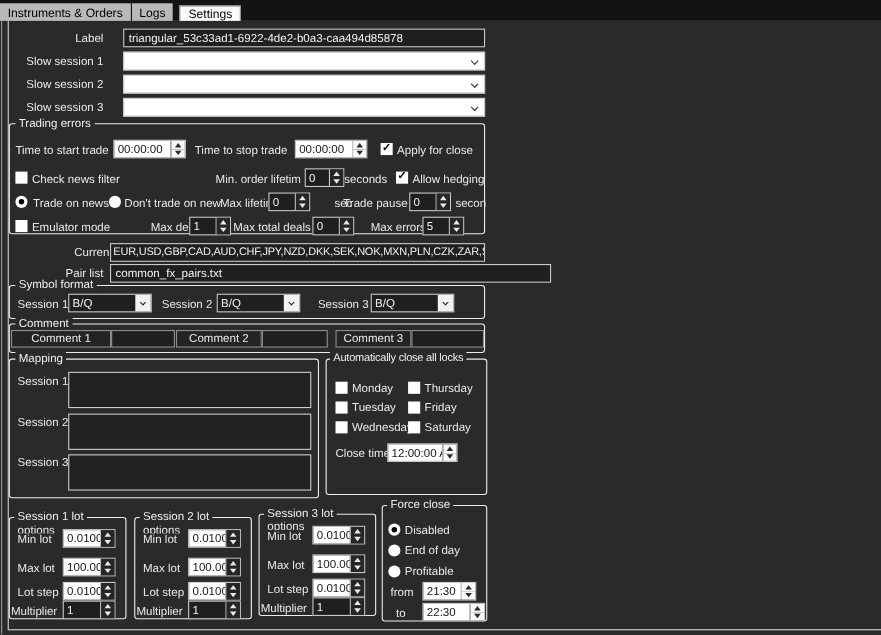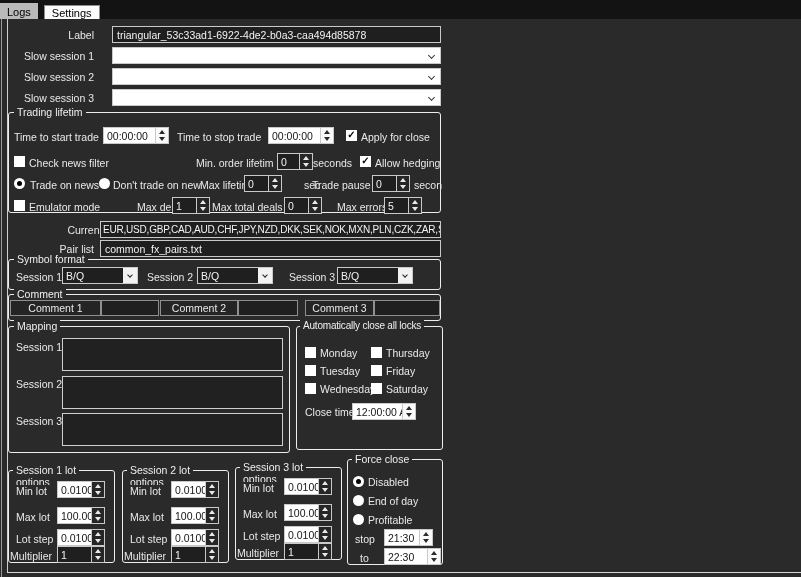--- a/index.html
+++ b/index.html
@@ -46,20 +46,21 @@
   
   .ta{position:absolute;background:#212121;border:1px solid #cfcfcf}
   .cell{position:absolute;height:16px;border:1px solid #8f8f8f;display:flex;align-items:center;justify-content:center;color:#e9e9e9;background:#242424}
   .cell.inp{background:#1f1f1f}
   .clip2{height:9px;overflow:hidden}
 </style>
 </head>
 <body>
 
 <div class="tabstrip">
+  <div class="tab">Instruments &amp; Orders</div>
   <div class="tab">Logs</div>
   <div class="tab on">Settings</div>
 </div>
 <div class="hline" style="left:0;top:18px;width:801px"></div>
 <div class="vline" style="left:1px;top:18px;height:559px;background:#9a9a9a"></div>
 <div class="vline" style="left:7px;top:19px;height:553px"></div>
 <div class="hline" style="left:7px;top:572px;width:794px"></div>
 
 <div class="lbl lbl-r" style="left:0;top:29px;width:94px">Label</div>
 <div class="tb dark" style="left:112px;top:26px;width:329px">triangular_53c33ad1-6922-4de2-b0a3-caa494d85878</div>
@@ -73,21 +74,21 @@
 <div class="combo-white" style="left:112px;top:68px;width:329px">
     <i class="chev"></i>
   </div>
 
 <div class="lbl lbl-r" style="left:0;top:92px;width:94px">Slow session 3</div>
 <div class="combo-white" style="left:112px;top:89px;width:329px">
     <i class="chev"></i>
   </div>
 
 <div class="grp" style="left:8px;top:112px;width:433px;height:101px"></div>
-<div class="ttl" style="left:14px;top:106px">Trading lifetim</div>
+<div class="ttl" style="left:14px;top:106px">Trading errors</div>
 
 <div class="lbl" style="left:14px;top:131px">Time to start trade</div>
 <div class="spin white" style="left:103px;top:127px;width:66px">
   <span class="val">00:00:00</span>
   <span class="sbs light">
       <i class="up"></i>
       <i class="dn"></i>
     </span>
 </div>
 <div class="lbl" style="left:177px;top:131px">Time to stop trade</div>
@@ -161,21 +162,21 @@
   <span class="val">5</span>
   <span class="sbs">
       <i class="up"></i>
       <i class="dn"></i>
     </span>
 </div>
 
 <div class="lbl lbl-r" style="left:16px;top:224px;width:94px">Currency</div>
 <div class="tb dark" style="left:100px;top:221px;width:341px;font-size:10px;letter-spacing:-0.2px;padding:0 2px">EUR,USD,GBP,CAD,AUD,CHF,JPY,NZD,DKK,SEK,NOK,MXN,PLN,CZK,ZAR,SGD,HKD,TRY</div>
 <div class="lbl lbl-r" style="left:0;top:243px;width:94px">Pair list</div>
-<div class="tb dark" style="left:100px;top:240px;width:341px">common_fx_pairs.txt</div>
+<div class="tb dark" style="left:100px;top:240px;width:401px">common_fx_pairs.txt</div>
 
 <div class="grp" style="left:8px;top:259px;width:433px;height:31px"></div>
 <div class="ttl" style="left:14px;top:253px">Symbol format</div>
 <div class="lbl" style="left:16px;top:271px">Session 1</div>
 <div class="combo-dark" style="left:62px;top:267px;width:76px">
   <span class="val">B/Q</span>
   <span class="btn">
       <i></i>
     </span>
 </div>
@@ -344,21 +345,21 @@
 </div>
 
 <div class="grp" style="left:347px;top:459px;width:96px;height:106px"></div>
 <div class="ttl" style="left:352px;top:453px">Force close</div>
 <span class="rd on" style="left:353px;top:476px"></span>
 <div class="lbl" style="left:368px;top:476px">Disabled</div>
 <span class="rd" style="left:353px;top:495px"></span>
 <div class="lbl" style="left:368px;top:495px">End of day</div>
 <span class="rd" style="left:353px;top:514px"></span>
 <div class="lbl" style="left:368px;top:514px">Profitable</div>
-<div class="lbl" style="left:355px;top:533px">stop</div>
+<div class="lbl" style="left:355px;top:533px">from</div>
 <div class="spin white" style="left:384px;top:529px;width:49px">
   <span class="val">21:30</span>
   <span class="sbs light">
       <i class="up"></i>
       <i class="dn"></i>
     </span>
 </div>
 <div class="lbl" style="left:360px;top:552px">to</div>
 <div class="spin white" style="left:384px;top:548px;width:57px">
   <span class="val">22:30</span>

